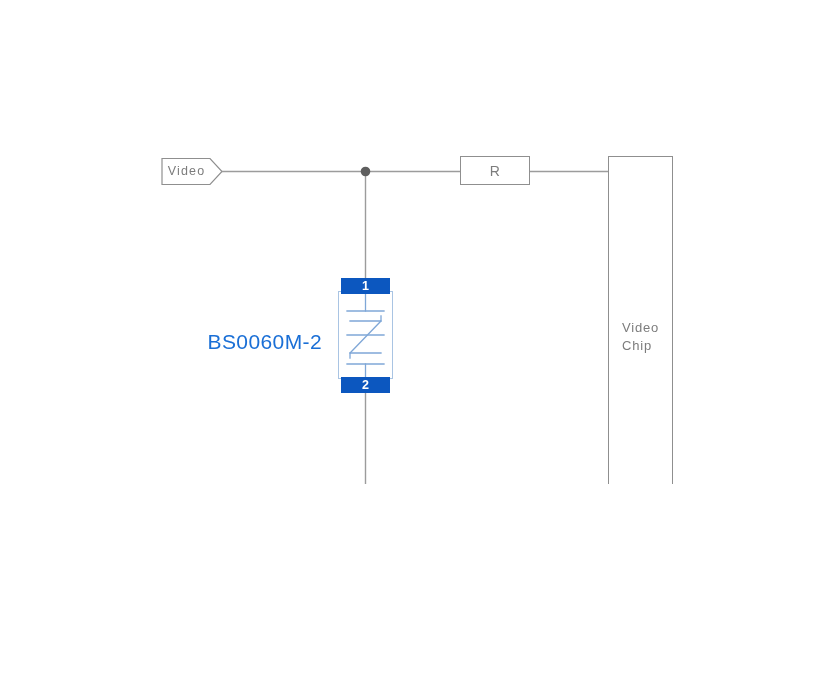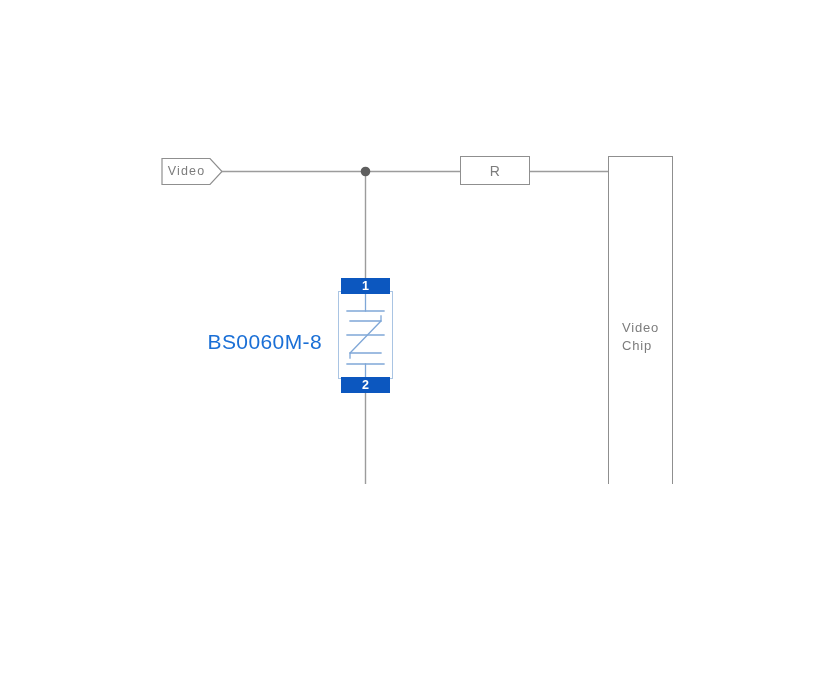--- a/index.html
+++ b/index.html
@@ -140,15 +140,15 @@
 
   <div class="chip-box">
     <span>Video</span>
     <span>Chip</span>
   </div>
 
   <div class="tvs-body"></div>
   <div class="tvs-pin pin-top">1</div>
   <div class="tvs-pin pin-bottom">2</div>
 
-  <div class="part-label">BS0060M-8</div>
+  <div class="part-label">BS0060M-2</div>
 
 </div>
 
 </body></html>

